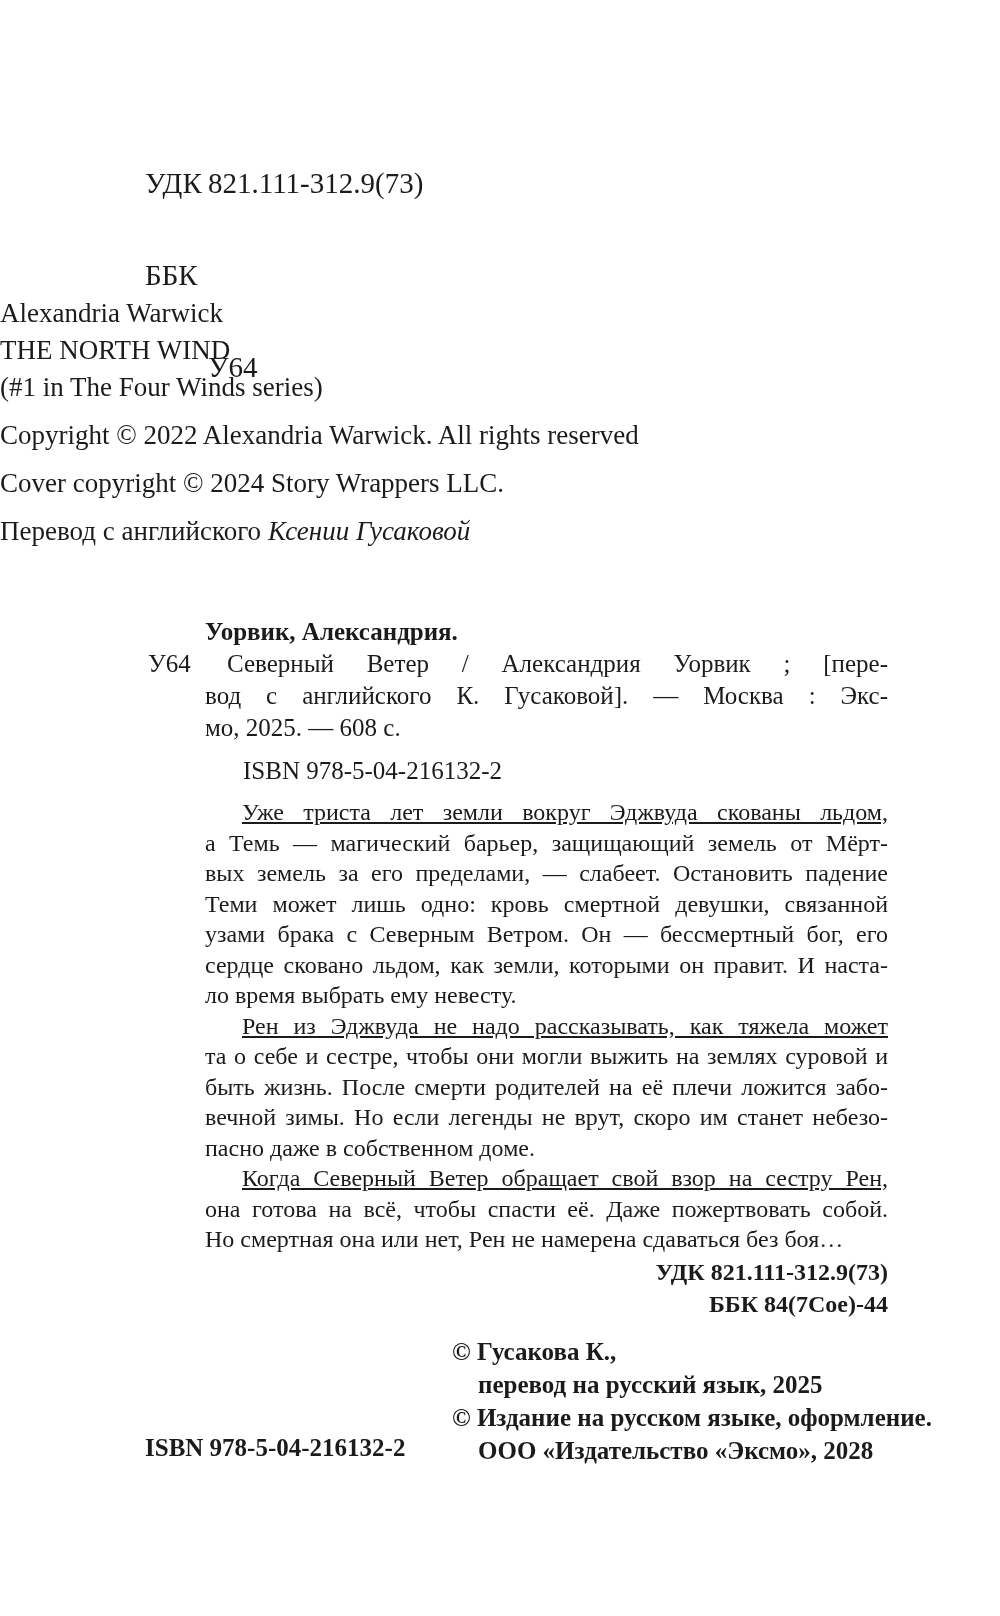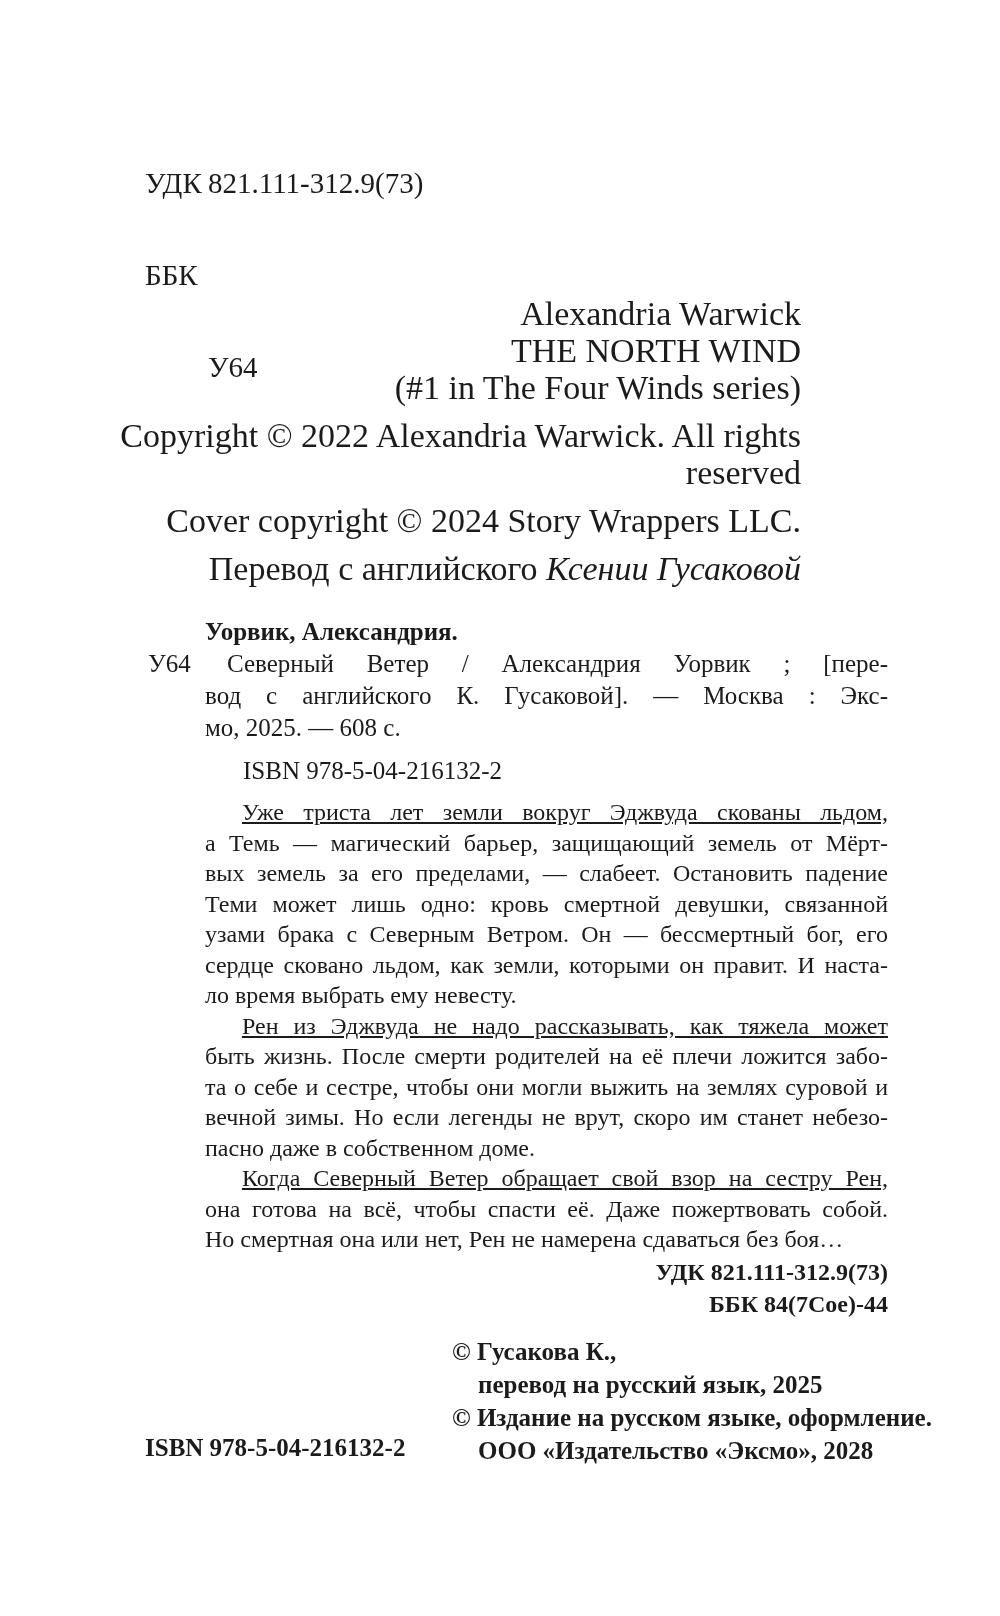--- a/index.html
+++ b/index.html
@@ -22,22 +22,22 @@
     line-height: 44px;
   }
   .top-codes .row { display: flex; margin-top: 48px; }
   .top-codes .lbl { width: 63px; }
   
   .title-block {
     position: absolute;
     left: 0;
     top: 295px;
     width: 801px;
-    text-align: right;
-    font-size: 34px;
+    text-align: left;
+    font-size: 27px;
     line-height: 37px;
   }
   .title-block .gap { margin-top: 11px; }
   .italic { font-style: italic; }
   
   .biblio {
     position: absolute;
     left: 205px;
     top: 616px;
     width: 683px;
@@ -141,22 +141,22 @@
 
   <div class="annotation">
     <div class="line jl ind">Уже триста лет земли вокруг Эджвуда скованы льдом,</div>
     <div class="line jl">а Темь — магический барьер, защищающий земель от Мёрт-</div>
     <div class="line jl">вых земель за его пределами, — слабеет. Остановить падение</div>
     <div class="line jl">Теми может лишь одно: кровь смертной девушки, связанной</div>
     <div class="line jl">узами брака с Северным Ветром. Он — бессмертный бог, его</div>
     <div class="line jl">сердце сковано льдом, как земли, которыми он правит. И наста-</div>
     <div class="line">ло время выбрать ему невесту.</div>
     <div class="line jl ind">Рен из Эджвуда не надо рассказывать, как тяжела может</div>
+    <div class="line jl">та о себе и сестре, чтобы они могли выжить на землях суровой и</div>
     <div class="line jl">быть жизнь. После смерти родителей на её плечи ложится забо-</div>
-    <div class="line jl">та о себе и сестре, чтобы они могли выжить на землях суровой и</div>
     <div class="line jl">вечной зимы. Но если легенды не врут, скоро им станет небезо-</div>
     <div class="line">пасно даже в собственном доме.</div>
     <div class="line jl ind">Когда Северный Ветер обращает свой взор на сестру Рен,</div>
     <div class="line jl">она готова на всё, чтобы спасти её. Даже пожертвовать собой.</div>
     <div class="line">Но смертная она или нет, Рен не намерена сдаваться без боя…</div>
   </div>
 
   <div class="codes-right">
     <div class="inner">
       <div>УДК 821.111-312.9(73)</div>

